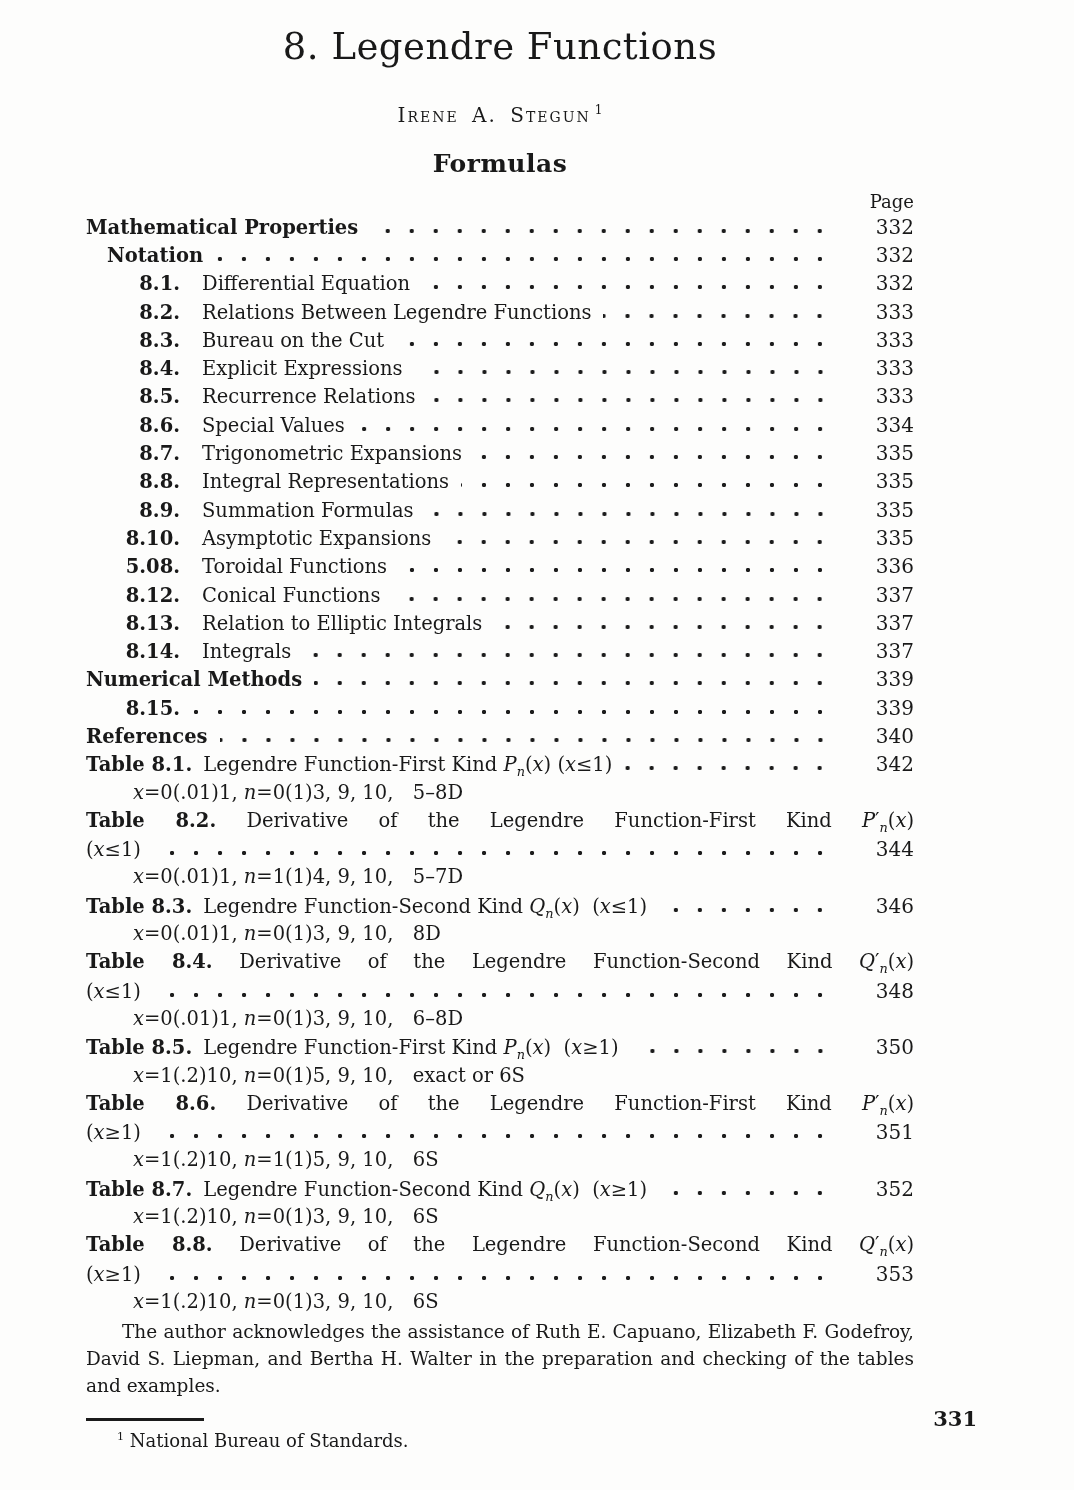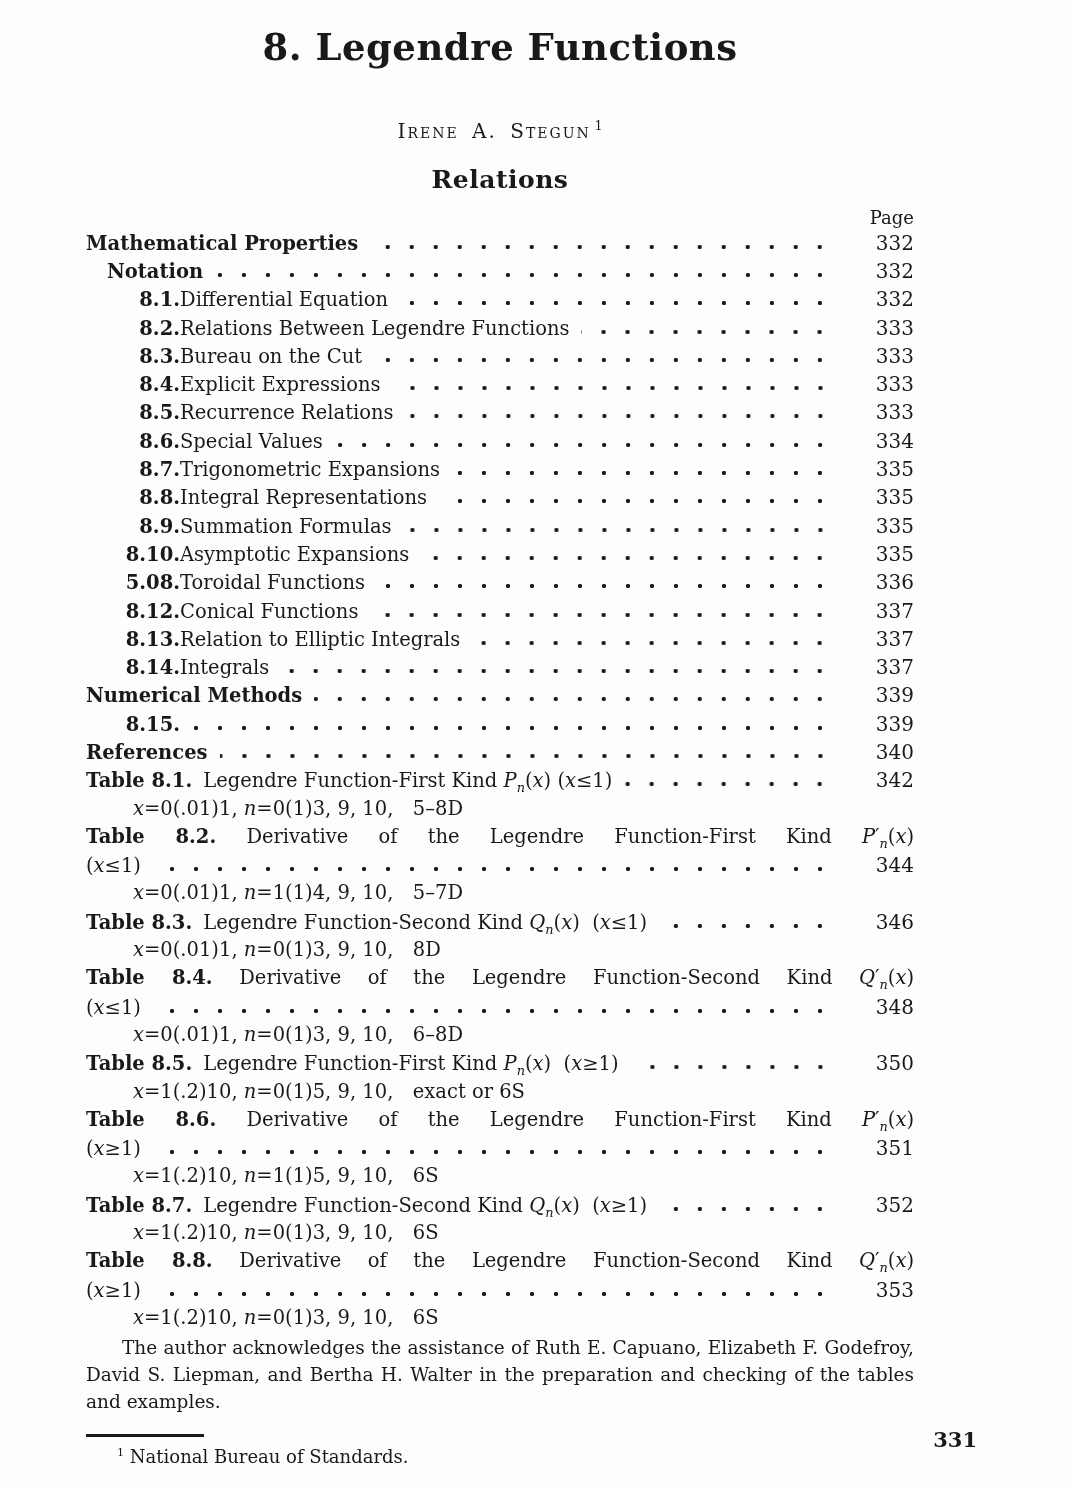--- a/index.html
+++ b/index.html
@@ -10,25 +10,25 @@
     color:#191919;
     font-family:"DejaVu Serif","Liberation Serif",serif;
     overflow:hidden;
     -webkit-font-smoothing:antialiased;
   }
   .content{
     position:absolute;left:86px;top:0;width:828px;
   }
   .chapter-title{
     margin:24px 0 0 0;
-    font-size:37px;font-weight:700;line-height:46px;
+    font-size:37px;font-weight:400;line-height:46px;
     text-align:center;letter-spacing:.5px;
   }
   .author-line{
-    margin-top:44px;line-height:24px;font-size:20px;
+    margin-top:28px;line-height:24px;font-size:20px;
     text-align:center;
     font-variant:small-caps;
     letter-spacing:2px;word-spacing:5px;
   }
   .author-line sup{font-size:12px;letter-spacing:0;margin-left:4px;}
   .contents-heading{
     margin-top:21px;font-size:25px;line-height:31px;
     font-weight:700;text-align:center;letter-spacing:.5px;
   }
   .page-col-label{
@@ -37,21 +37,21 @@
   }
   .toc{font-size:19.5px;}
   .toc-row{
     display:flex;align-items:baseline;
     line-height:28.3px;height:28.3px;
     white-space:nowrap;
   }
   .sec-title{font-weight:700;text-align:right;}
   .ind1{margin-left:21px;}
   .num{flex:0 0 94px;width:94px;text-align:right;font-weight:700;}
-  .ititle{}
+  .ititle{margin-left:22px;}
   .tlabel{font-weight:700;}
   .ttitle{margin-left:11px;}
   .leader{
     flex:1 1 auto;min-width:24px;height:6px;
     margin-left:12px;margin-right:0;
     background-image:radial-gradient(circle,#1c1c1c 1.9px,rgba(0,0,0,0) 2.4px);
     background-size:24px 6px;
     background-repeat:repeat-x;
     background-position:right 2px bottom 0px;
   }
@@ -62,33 +62,33 @@
   }
   .params{line-height:28.3px;height:28.3px;margin-left:47px;white-space:nowrap;}
   sub{font-size:.66em;line-height:0;}
   .ack{
     margin-top:2px;font-size:18.5px;line-height:27px;
     text-align:justify;text-indent:36px;
   }
   .fnrule{width:118px;border:none;border-top:3px solid #1b1b1b;margin:7px 0 0 0;}
   .footnote{margin-top:4px;font-size:18px;line-height:24px;text-indent:31px;}
   .footnote sup{font-size:.62em;}
-  .folio{position:absolute;top:1406px;right:97px;font-size:21px;font-weight:700;margin-top:21px;}
+  .folio{position:absolute;top:1406px;right:97px;font-size:21px;font-weight:700;}
 </style>
 </head>
 <body>
 
 <div class="page">
   <div class="content">
 
     <h1 class="chapter-title">8. Legendre Functions</h1>
 
     <div class="author-line"><span>Irene A. Stegun</span><sup>1</sup></div>
 
-    <div class="contents-heading">Relations</div>
+    <div class="contents-heading">Formulas</div>
 
     <div class="page-col-label">Page</div>
 
     <div class="toc">
         <div class="toc-row">
           <span class="sec-title">Mathematical Properties</span>
           <span class="leader"></span>
           <span class="pagenum">332</span>
         </div>
         <div class="toc-row">

